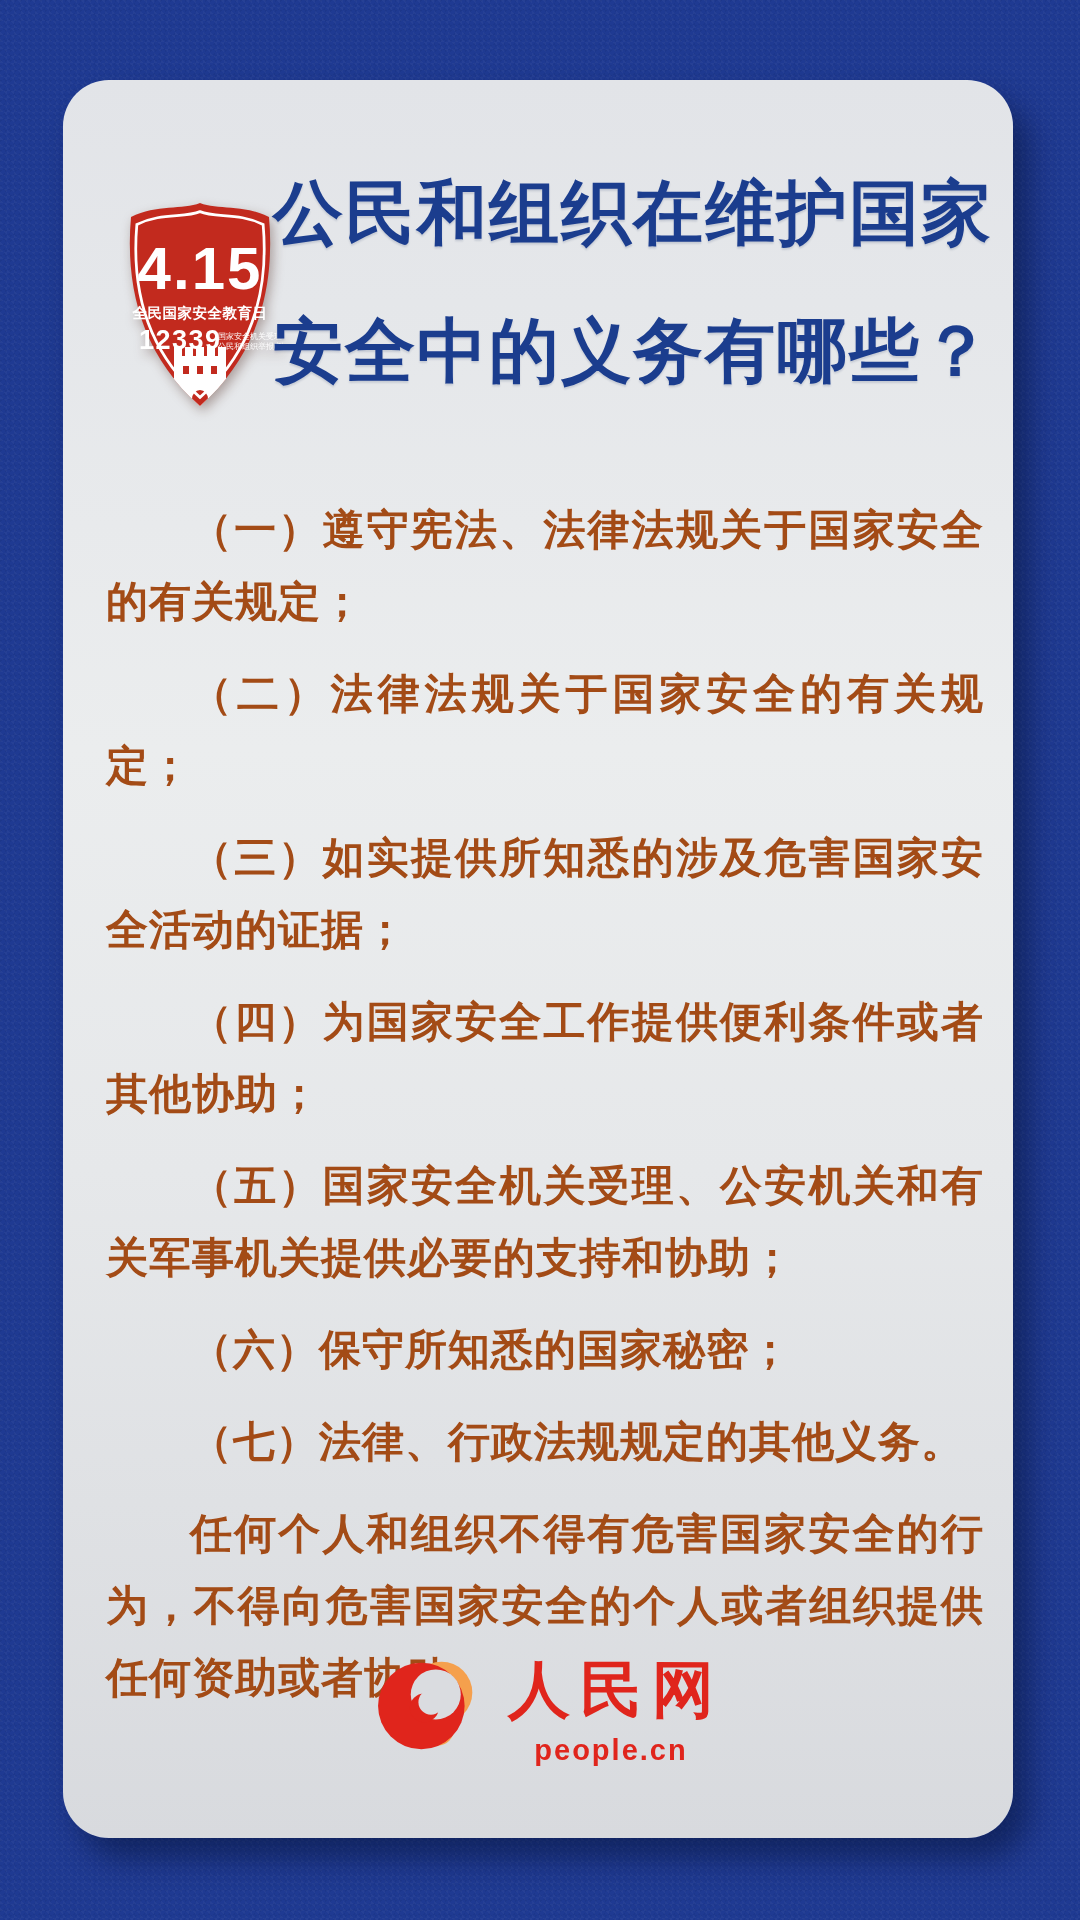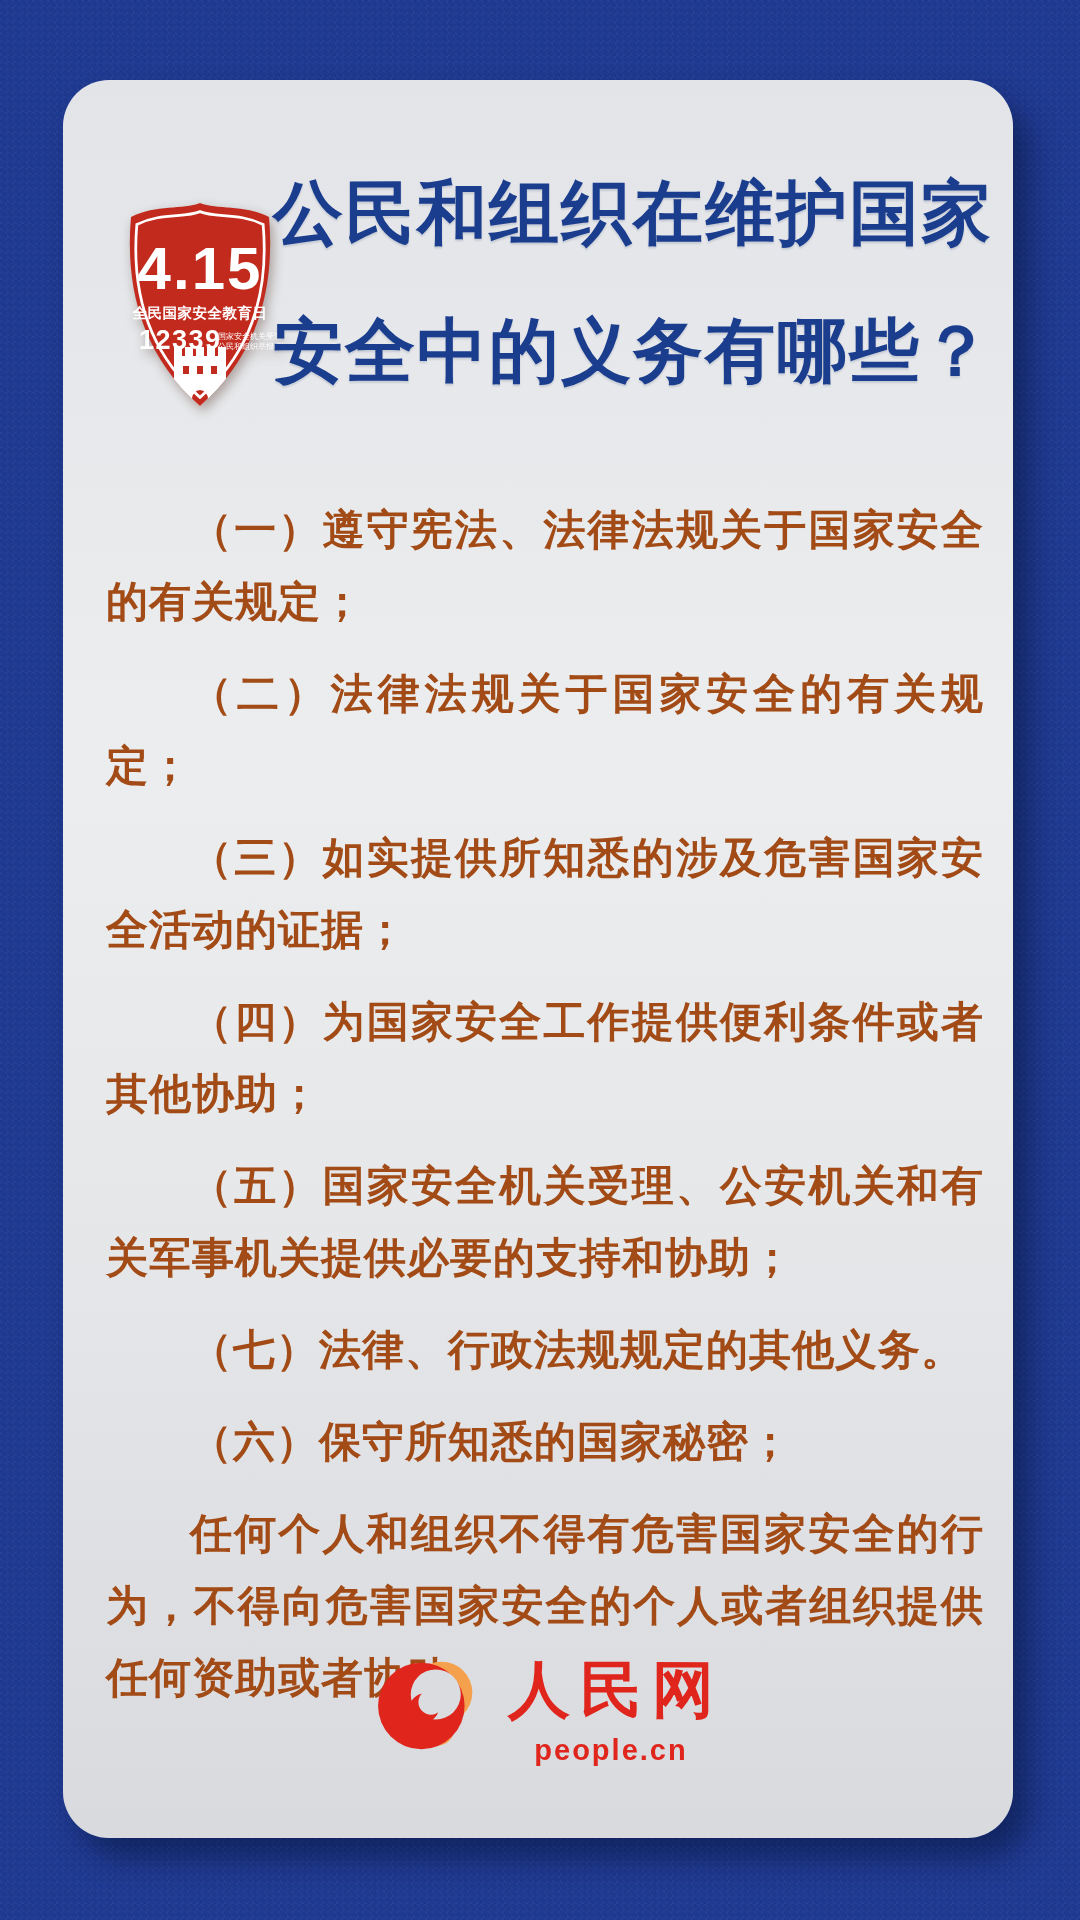--- a/index.html
+++ b/index.html
@@ -112,22 +112,22 @@
       <span class="line">公民和组织在维护国家</span>
       <span class="line">安全中的义务有哪些？</span>
     </h1>
 
     <div class="body-text">
       <p>（一）遵守宪法、法律法规关于国家安全的有关规定；</p>
       <p>（二）法律法规关于国家安全的有关规定；</p>
       <p>（三）如实提供所知悉的涉及危害国家安全活动的证据；</p>
       <p>（四）为国家安全工作提供便利条件或者其他协助；</p>
       <p>（五）国家安全机关受理、公安机关和有关军事机关提供必要的支持和协助；</p>
+      <p>（六）保守所知悉的国家秘密；</p>
       <p>（七）法律、行政法规规定的其他义务。</p>
-      <p>（六）保守所知悉的国家秘密；</p>
       <p>任何个人和组织不得有危害国家安全的行为，不得向危害国家安全的个人或者组织提供任何资助或者协助。</p>
     </div>
 
     <div class="footer">
       <div class="logo-icon">
         <svg viewBox="0 0 112 104" xmlns="http://www.w3.org/2000/svg">
           <circle cx="68" cy="38" r="32" fill="#f5a04d"></circle>
           <circle cx="64" cy="76" r="17" fill="#f5a04d"></circle>
           <circle cx="47" cy="52" r="45" fill="#e0251c"></circle>
           <circle cx="62" cy="40" r="26" fill="#dadce0"></circle>

